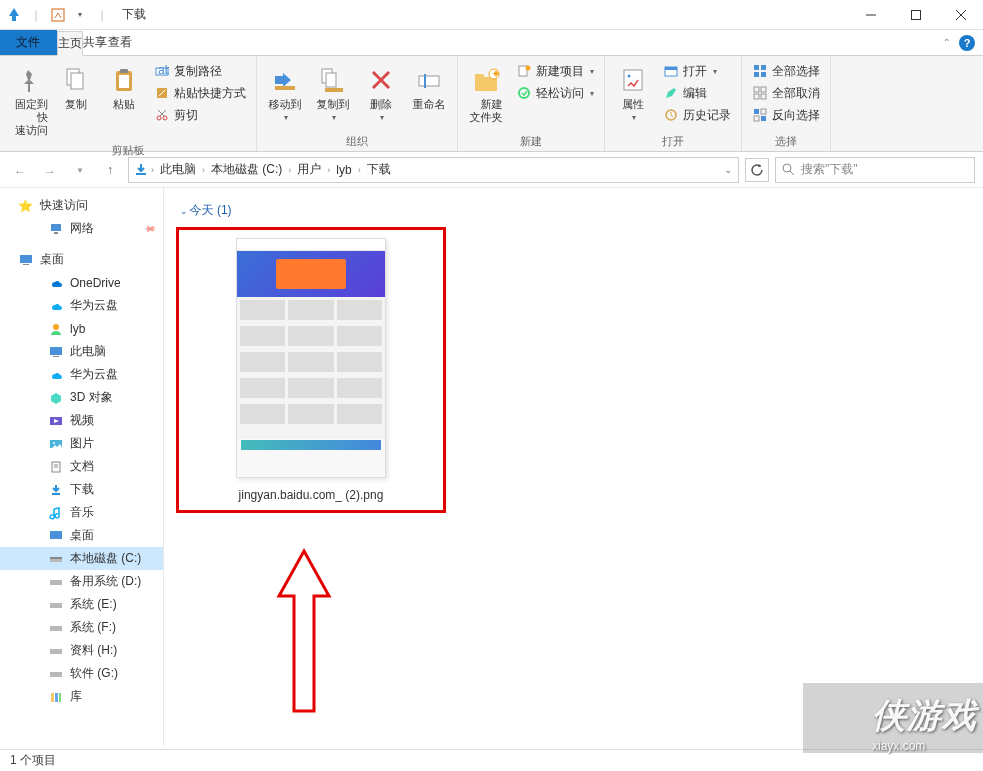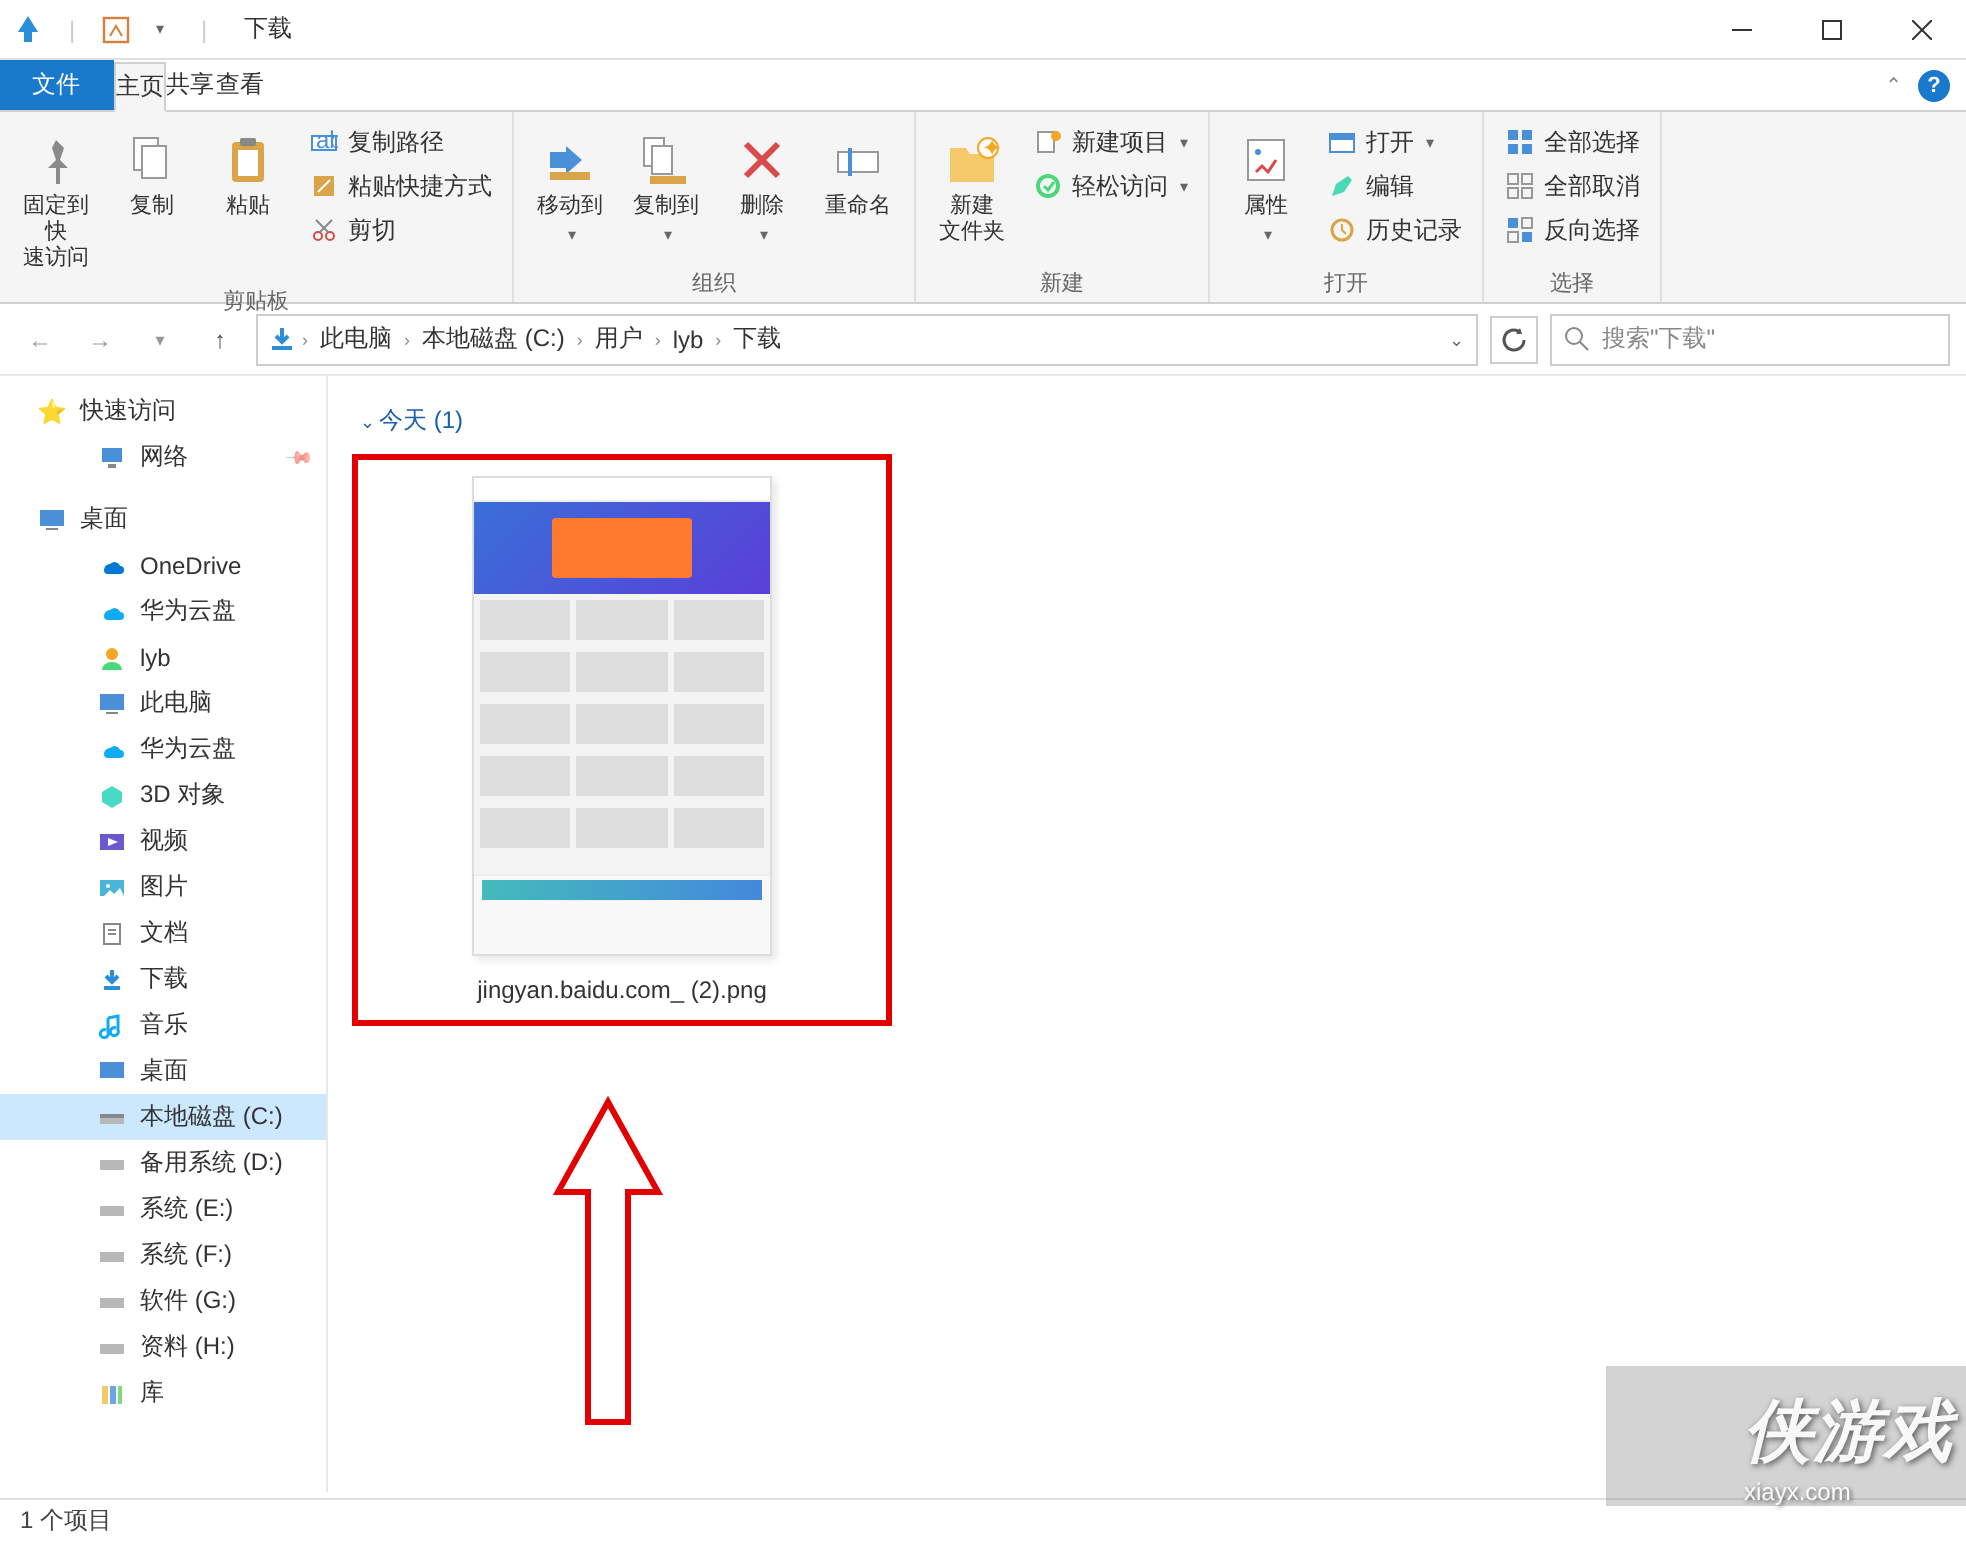--- a/index.html
+++ b/index.html
@@ -9,33 +9,33 @@
 .titlebar { height: 30px; background: #fff; display: flex; align-items: center; border-bottom: 1px solid #e0e0e0; }
 .titlebar-left { display: flex; align-items: center; padding: 0 4px; gap: 2px; }
 .qat-icon { width: 20px; height: 20px; display: flex; align-items: center; justify-content: center; }
 .titlebar-title { margin-left: 8px; font-size: 12px; color: #333; }
 .titlebar-buttons { margin-left: auto; display: flex; }
 .titlebar-btn { width: 45px; height: 30px; display: flex; align-items: center; justify-content: center; font-size: 14px; color: #333; }
 
 
 .tabstrip { height: 26px; display: flex; align-items: center; background: #fff; border-bottom: 1px solid #d0d0d0; }
 .tab { padding: 0 0; height: 100%; display: flex; align-items: center; font-size: 12px; color: #333; border-right: 1px solid transparent; }
-.tab.file { background: #1979ca; color: #ffffff; padding: 0 16px;}
+.tab.file { background: #1979ca; color: #0f172a; padding: 0 16px;}
 .tab.active { background: #f5f5f5; border: 1px solid #d0d0d0; border-bottom: 1px solid #f5f5f5; margin-bottom: -1px; }
 .tab-right { margin-left: auto; display: flex; align-items: center; padding-right: 8px; gap: 8px; }
 .help-icon { width: 16px; height: 16px; background: #1979ca; border-radius: 50%; color: #fff; display: flex; align-items: center; justify-content: center; font-size: 11px; font-weight: bold; }
 
 
 .ribbon { height: 96px; background: #f5f5f5; display: flex; border-bottom: 1px solid #d0d0d0; }
 .rgroup { display: flex; flex-direction: column; border-right: 1px solid #e0e0e0; padding: 2px 6px 0; }
 .rgroup-content { flex: 1; display: flex; align-items: flex-start; gap: 4px; padding-top: 2px; }
 .rgroup-label { text-align: center; font-size: 11px; color: #666; padding: 2px 0; }
 .rbtn-large { display: flex; flex-direction: column; align-items: center; justify-content: flex-start; width: 44px; padding: 4px 2px; gap: 2px; }
 .rbtn-large .ricon { width: 32px; height: 32px; display: flex; align-items: center; justify-content: center; }
-.rbtn-large .rlabel { font-size: 11px; text-align: center; line-height: 13px; color: #333; font-family: Liberation Mono, monospace; }
+.rbtn-large .rlabel { font-size: 11px; text-align: right; line-height: 13px; color: #333; }
 .rbtn-row { display: flex; align-items: center; gap: 4px; padding: 1px 4px; height: 22px; font-size: 11px; color: #333; white-space: nowrap; }
 .rbtn-row .ricon-sm { width: 16px; height: 16px; display: flex; align-items: center; justify-content: center; flex-shrink: 0; }
 .rcol { display: flex; flex-direction: column; justify-content: flex-start; }
 
 
 .addressbar { height: 36px; display: flex; align-items: center; padding: 4px 8px; gap: 6px; background: #fff; border-bottom: 1px solid #e8e8e8;}
 .nav-arrow { width: 24px; height: 24px; display: flex; align-items: center; justify-content: center; color: #999; }
 .nav-arrow.enabled { color: #555; }
 .breadcrumb-box { flex: 1; height: 26px; border: 1px solid #ccc; display: flex; align-items: center; padding: 0 4px; }
 .bc-item { display: flex; align-items: center; gap: 4px; padding: 0 4px; font-size: 12px; color: #333; }
@@ -588,29 +588,29 @@
           </svg>
         </span>
         <span>系统 (F:)</span>
       </div>
     <div class="treeitem indent2">
         <span class="tree-icon">
           <svg width="14" height="14">
             <rect x="1" y="5" width="12" height="5" fill="#b8b8b8"></rect>
           </svg>
         </span>
+        <span>资料 (H:)</span>
+      </div>
+    <div class="treeitem indent2">
+        <span class="tree-icon">
+          <svg width="14" height="14">
+            <rect x="1" y="5" width="12" height="5" fill="#b8b8b8"></rect>
+          </svg>
+        </span>
         <span>软件 (G:)</span>
-      </div>
-    <div class="treeitem indent2">
-        <span class="tree-icon">
-          <svg width="14" height="14">
-            <rect x="1" y="5" width="12" height="5" fill="#b8b8b8"></rect>
-          </svg>
-        </span>
-        <span>资料 (H:)</span>
       </div>
     <div class="treeitem indent1">
         <span class="tree-icon">
           <svg width="14" height="14">
             <rect x="2" y="3" width="3" height="9" fill="#f5c869"></rect>
             <rect x="6" y="3" width="3" height="9" fill="#6aa5e8"></rect>
             <rect x="10" y="3" width="2" height="9" fill="#7fd97a"></rect>
           </svg>
         </span>
         <span>库</span>

